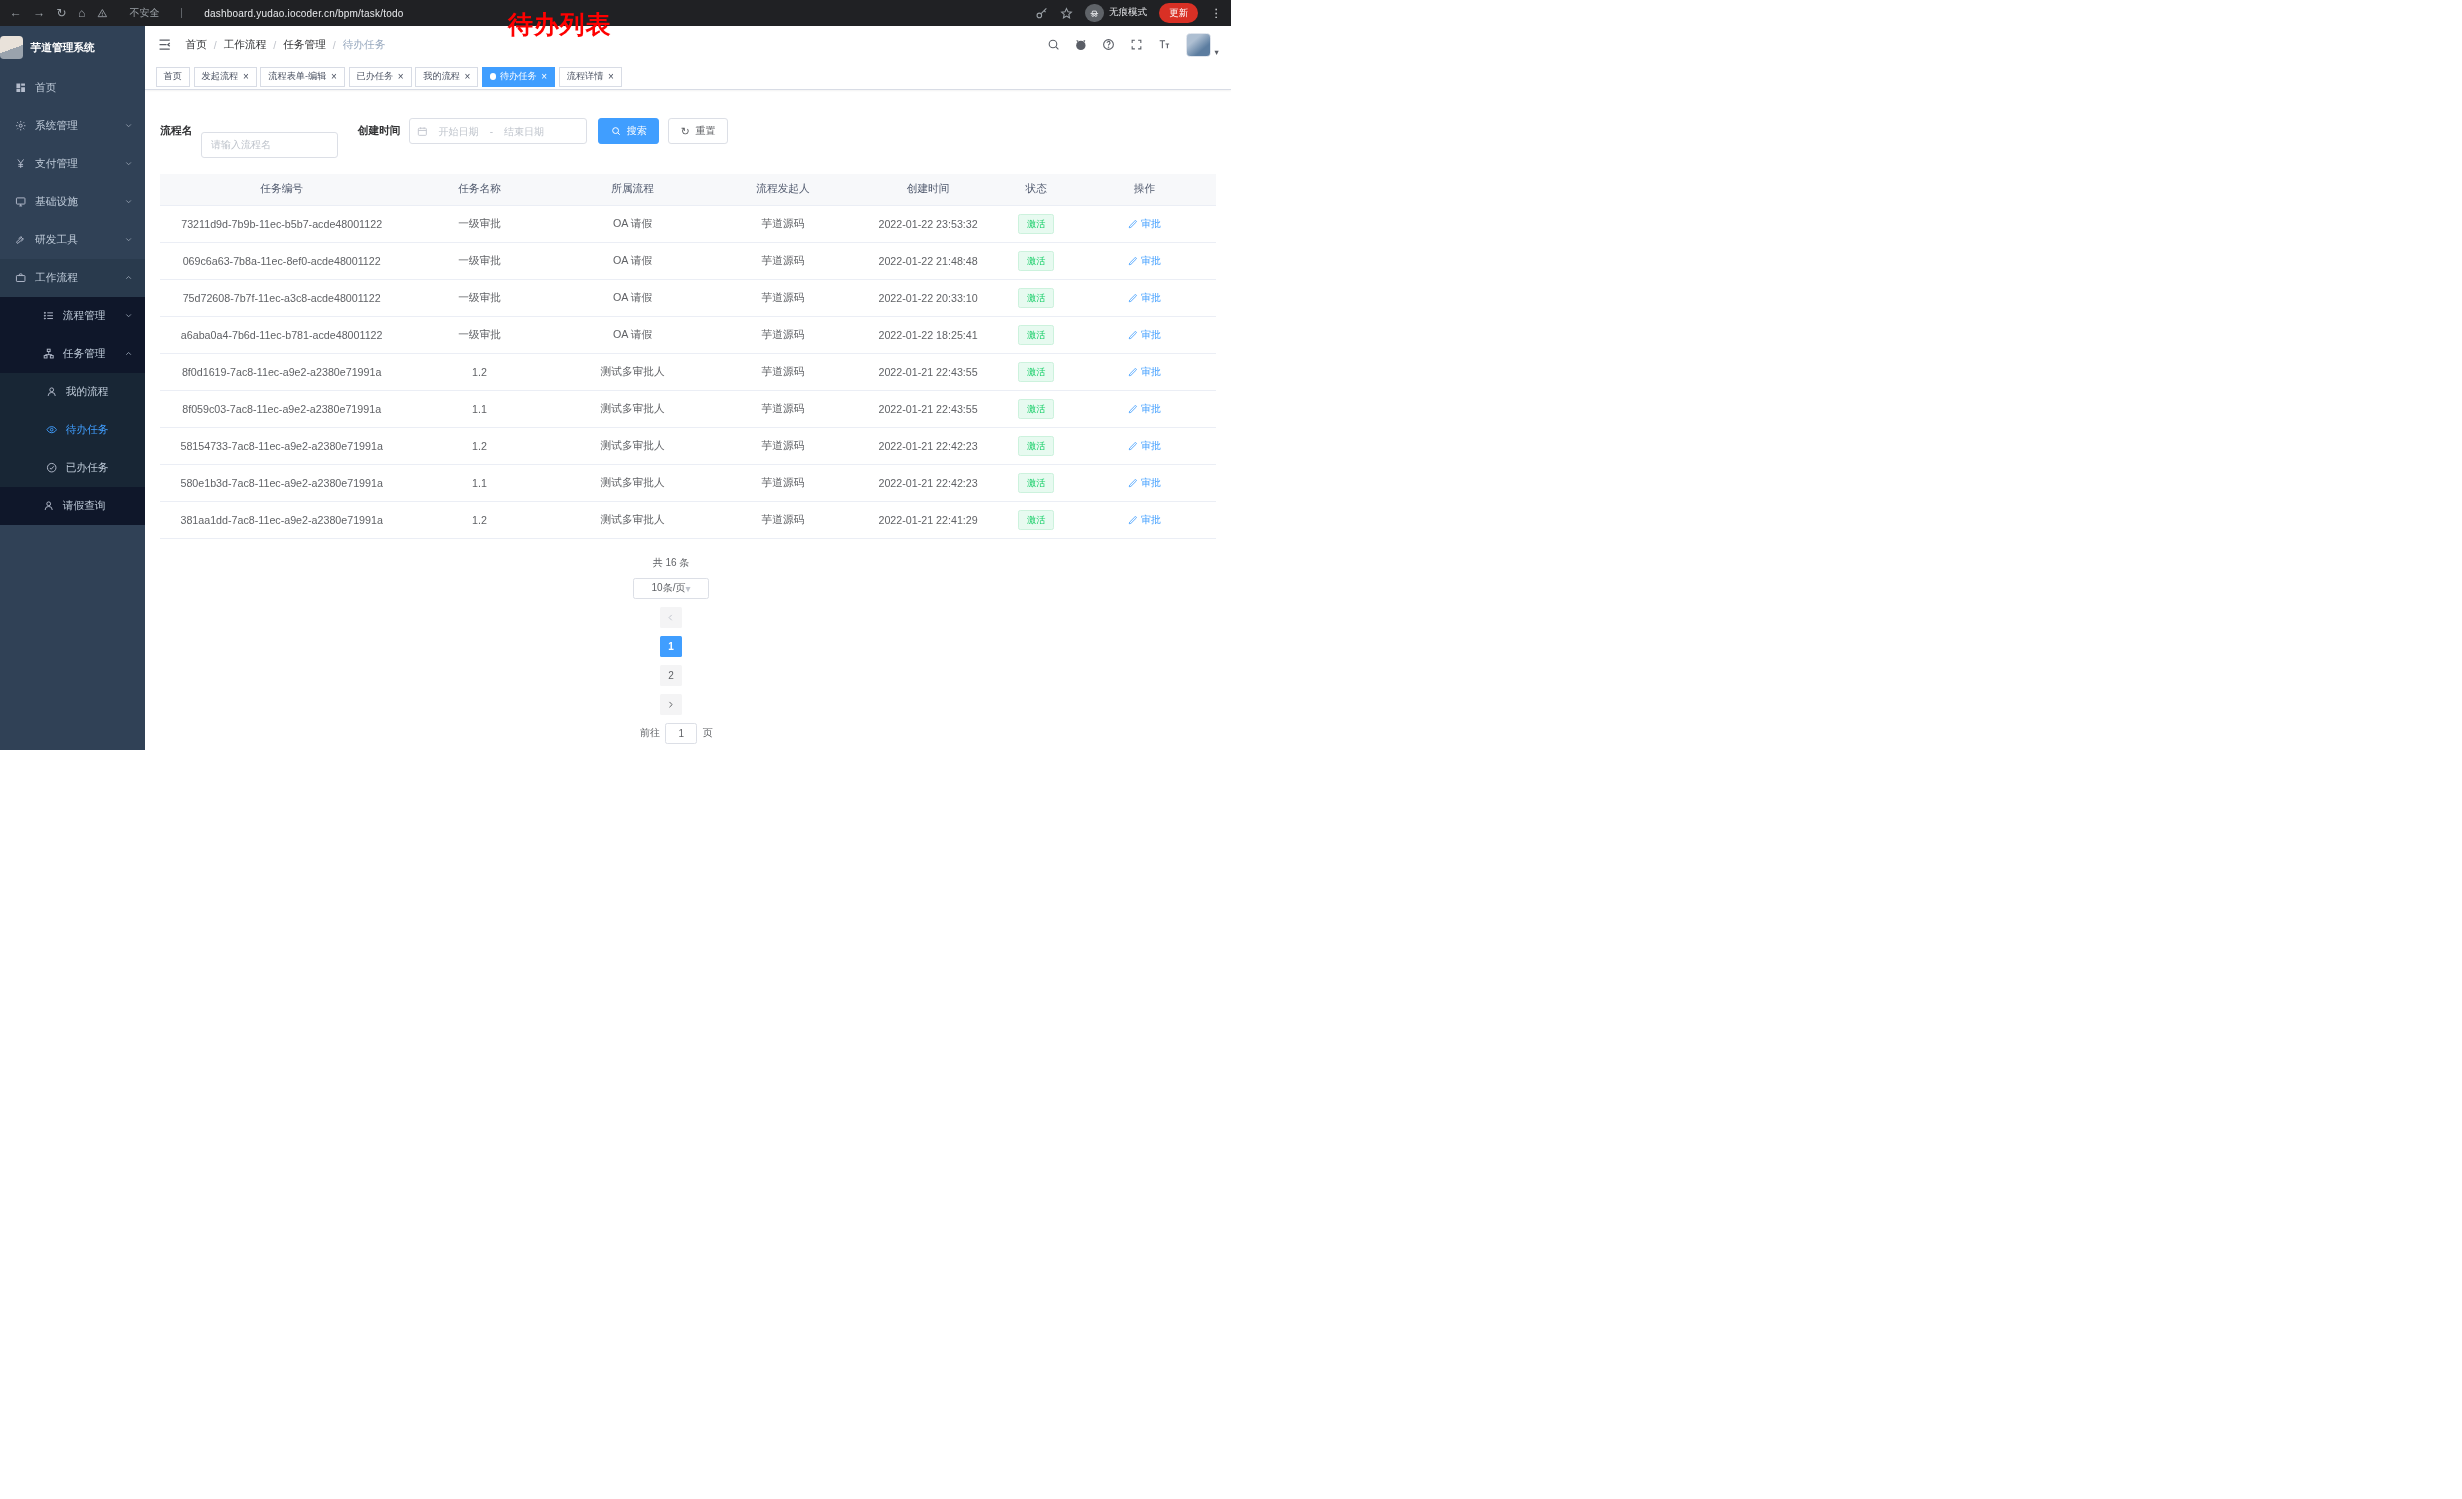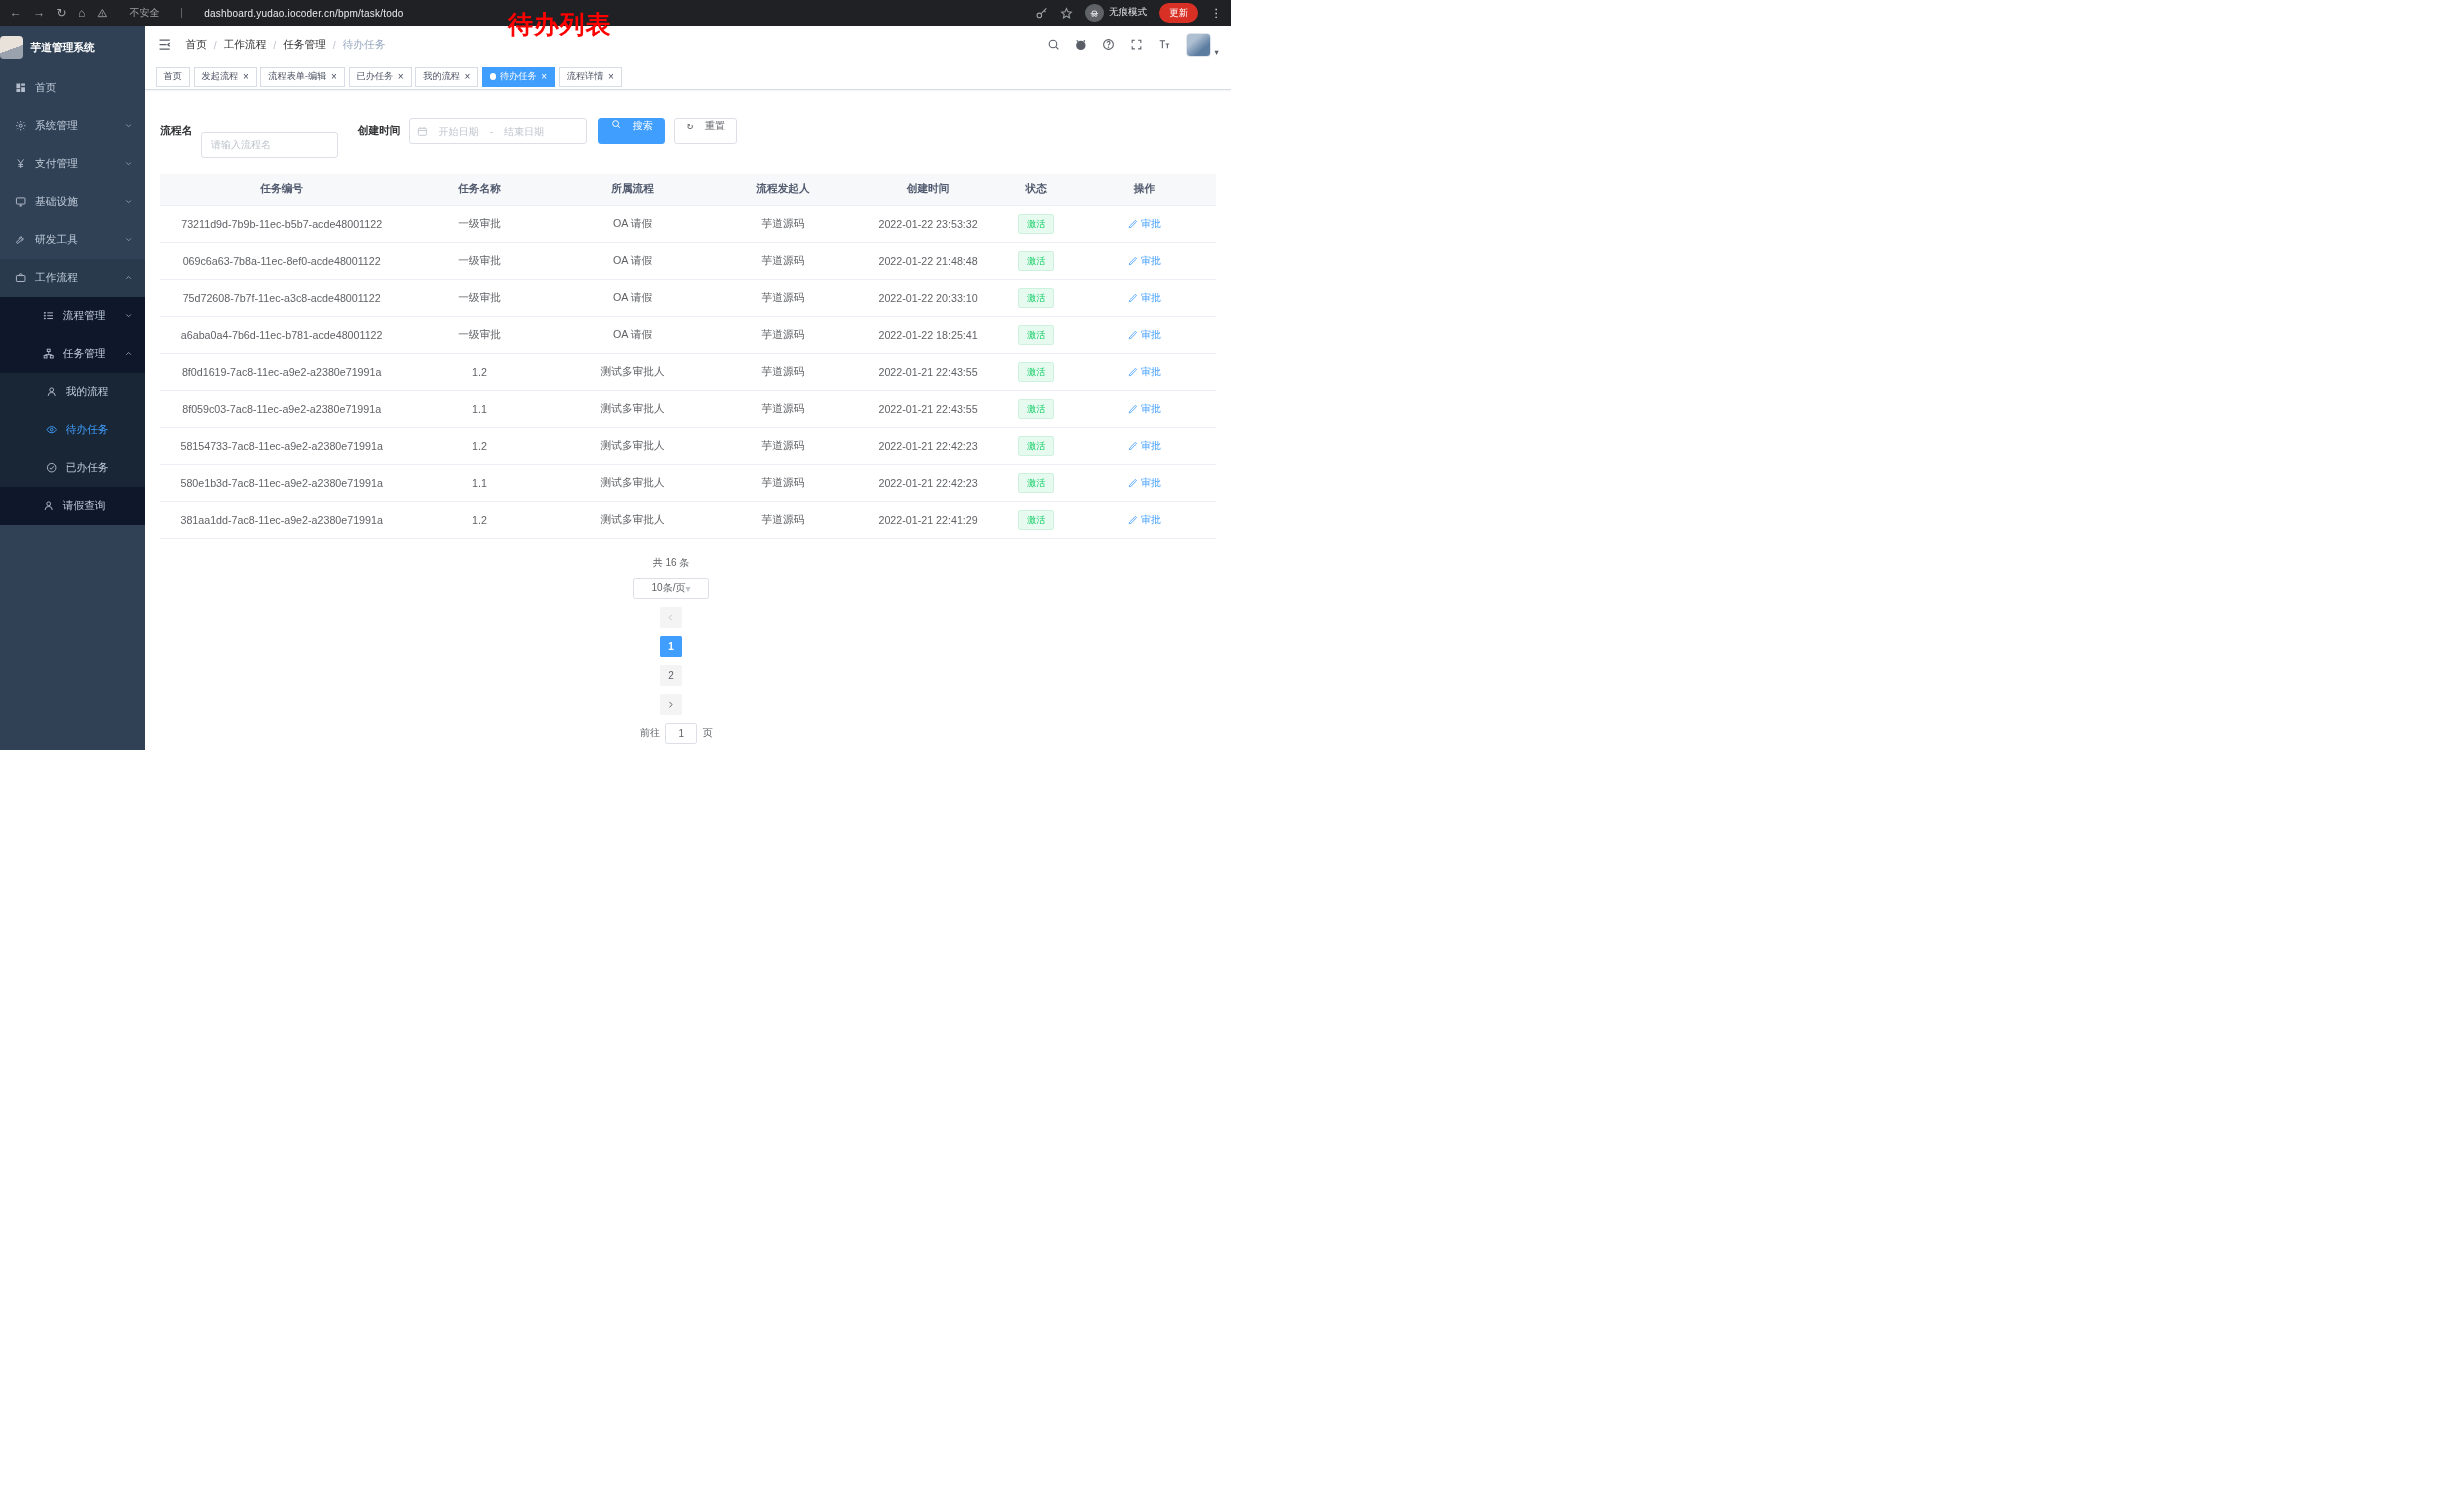--- a/index.html
+++ b/index.html
@@ -68,27 +68,27 @@
   .content { padding:14.5px 15.3px 0 15.3px; flex:1; overflow:hidden; }
   .filter-row { display:flex; align-items:center; margin-bottom:16px; font-size:10.7px; }
   .f-label { font-weight:700; color:#303133; margin-right:8.4px; white-space:nowrap; }
   .f-label.second { margin-left:20px; }
   .text-input { width:137px; height:26px; border:0.8px solid #dcdfe6; border-radius:3.1px; padding:0 9.2px; font-size:10px; color:#606266; outline:none; font-family:Liberation Serif, serif;margin-top:27px; }
   .text-input::placeholder { color:#bfc4cc; }
   .date-range { width:178px; height:26px; border:0.8px solid #dcdfe6; border-radius:3.1px; display:flex; align-items:center; padding:0 6.9px; gap:3.1px; color:#c0c4cc; }
   .date-range input { border:none; outline:none; width:56px; font-size:10px; color:#606266; text-align:center; font-family:inherit; background:transparent; }
   .date-range input::placeholder { color:#bfc4cc; }
   .range-sep { color:#bfc4cc; font-size:10px; }
-  .btn { height:26px; border-radius:3.1px; padding:0 11.4px; font-size:10px; display:inline-flex; align-items:flex-start; gap:12px; cursor:pointer; font-family:Liberation Mono, monospace; }
+  .btn { height:26px; border-radius:3.1px; padding:0 11.4px; font-size:10px; display:inline-flex; align-items:center; gap:6px; cursor:pointer; font-family:Liberation Serif, serif; }
   .btn-primary { background:#409eff; border:0.8px solid #409eff; color:#fff; margin-left:11.4px; }
   .btn-plain { background:#fff; border:0.8px solid #dcdfe6; color:#606266; margin-left:9.2px; }
   .refresh-glyph { font-size:10.7px; }
 
   table.task-table { width:100%; border-collapse:collapse; font-size:10.7px; table-layout:fixed; }
-  .task-table thead th { background:#f7f8fa; color:#515a6e; font-weight:700; height:32px; text-align:center; border-bottom:0.8px solid #ebeef5; }
+  .task-table thead th { background:#f7f8fa; color:#515a6e; font-weight:400; height:32px; text-align:center; border-bottom:0.8px solid #ebeef5; }
   .task-table tbody td { height:37px; text-align:center; color:#606266; border-bottom:0.8px solid #ebeef5; white-space:nowrap; overflow:hidden; text-overflow:ellipsis; }
   .badge { display:inline-block; padding:2.3px 7.6px; font-size:9.2px; border-radius:2.3px; color:#13ce66; background:#e7faf0; border:0.8px solid #ccf2dd; }
   .action-link { color:#409eff; font-size:10px; display:inline-flex; align-items:center; gap:3.1px; cursor:pointer; text-decoration:none; }
 
   .pagination { display:flex; align-items:center; justify-content:flex-end; gap:7.6px; margin-top:17px; font-size:10px; color:#606266; padding-right:34px;flex-direction:column; }
   .psize { width:76px; height:21.4px; border:0.8px solid #dcdfe6; border-radius:2.3px; display:flex; align-items:center; justify-content:center; padding:0 6.9px; color:#606266; cursor:pointer; background:#fff; }
   .psize .caret { color:#c0c4cc; }
   .pbtn { min-width:21.4px; height:21.4px; padding:0 3.1px; border-radius:1.5px; background:#f4f4f5; color:#606266; display:inline-flex; align-items:center; justify-content:center; font-size:10px; cursor:pointer; border:none; }
   .pbtn.disabled { color:#c0c4cc; cursor:default; }
   .pbtn.active { background:#409eff; color:#fff; font-weight:700; }

